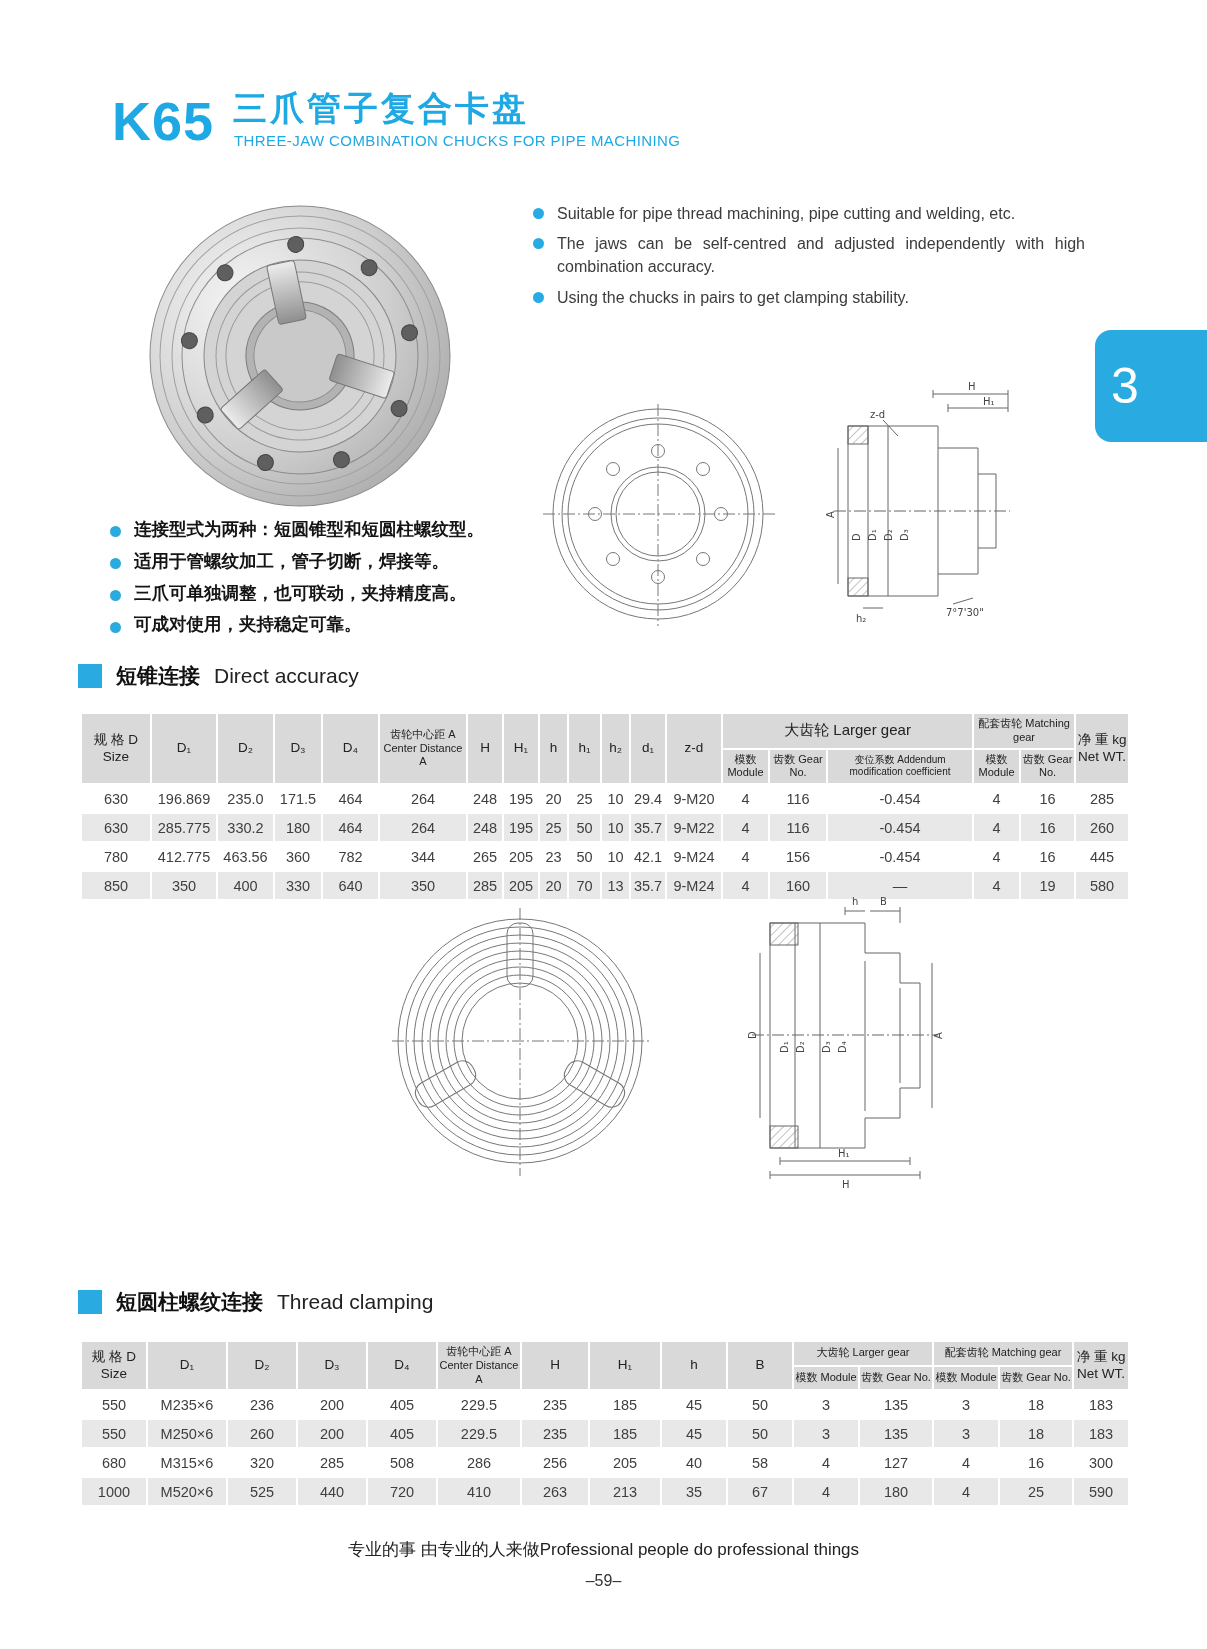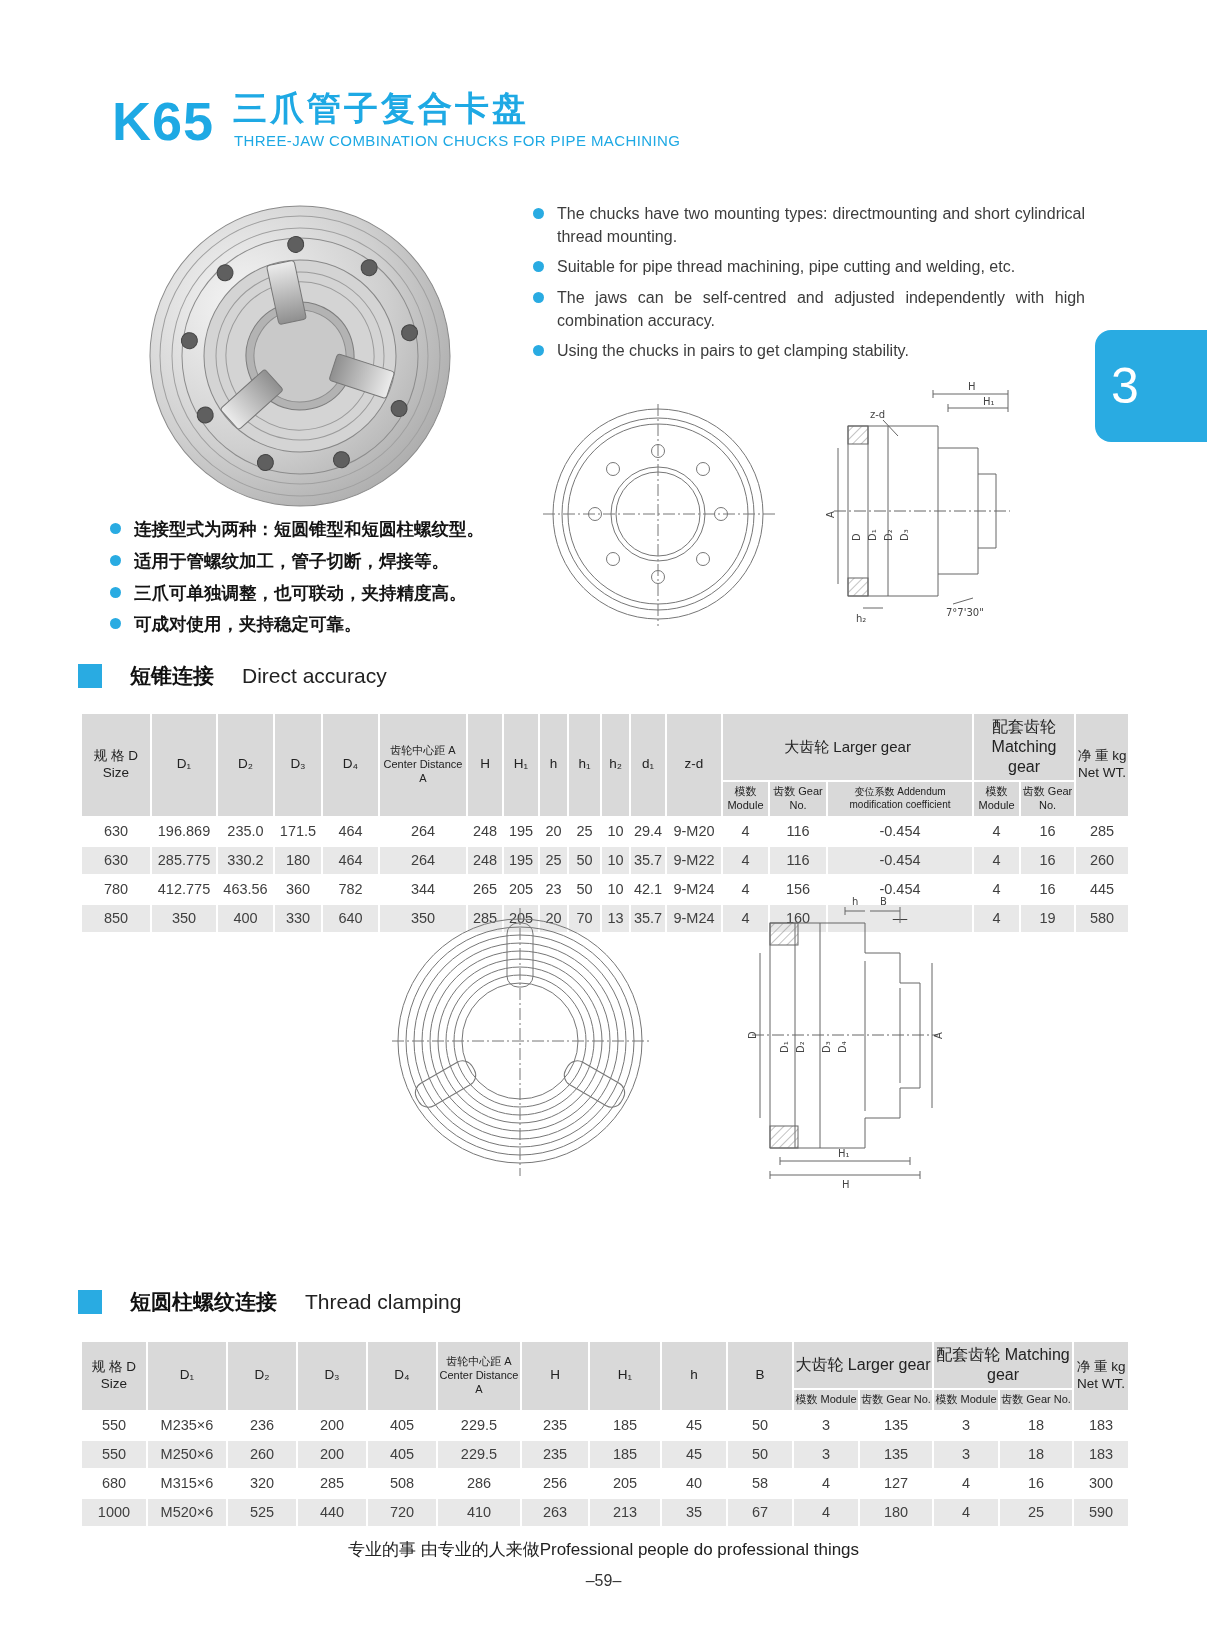--- a/index.html
+++ b/index.html
@@ -22,41 +22,41 @@
   .drawB{position:absolute;left:390px;top:883px;}
   svg text{font-size:10px;fill:#444;font-family:"DejaVu Sans",sans-serif;}
 
   
   ul.blist{margin:0;padding:0;list-style:none;position:absolute;}
   ul.blist li{display:flex;gap:13px;}
   .dot{flex:0 0 auto;width:11px;height:11px;border-radius:50%;background:#29abe2;margin-top:6px;}
   .feat-en{left:533px;top:202px;width:552px;}
   .feat-en li{margin-bottom:7px;font-size:16px;line-height:1.45;color:#3c3c3c;text-align:justify;}
   .feat-zh{left:110px;top:518px;width:490px;}
-  .feat-zh li{margin-bottom:9px;font-size:17.5px;font-weight:700;color:#141414;line-height:1.3;}
+  .feat-zh li{margin-bottom:9px;font-size:17.5px;font-weight:700;color:#141414;line-height:1.3;align-items:center;}
   .feat-zh .dot{margin-top:5px;}
 
   
-  .sec{position:absolute;display:flex;align-items:center;gap:28px;text-align:center;}
+  .sec{position:absolute;display:flex;align-items:center;gap:14px;text-align:center;}
   .sec .sq{width:24px;height:24px;background:#29abe2;}
   .sec-zh{font-size:21px;font-weight:700;color:#111;}
   .sec-en{font-size:21px;color:#222;}
   .sec1{left:78px;top:662px;}
   .sec2{left:78px;top:1288px;}
 
   
   .tbl{position:absolute;left:80px;border-collapse:collapse;table-layout:fixed;}
   .t1{top:712px;width:1048px;}
   .t2{top:1340px;width:1048px;}
   .tbl th{background:#d9d9d9;border:2px solid #fff;font-weight:400;color:#222;
           white-space:pre-line;padding:3px 1px;font-size:13.5px;line-height:1.25;text-align:center;}
   .tbl th.sub{font-size:11px;}
   .tbl th.tiny{font-size:10px;}
   .tbl th.big{font-size:15px;}
-  .tbl th.med{font-size:16px;}
+  .tbl th.med{font-size:11px;}
   .tbl td{border:2px solid #fff;text-align:center;font-size:14.5px;color:#3f3f3f;height:27px;padding:0 1px;background:#fff;}
   .tbl tbody tr.alt td{background:#e8e8e8;}
   .tbl{border-bottom:1px solid #cfcfcf;}
 
   
   .footer{position:absolute;top:1538px;left:0;width:100%;text-align:center;font-size:17px;color:#222;}
   .footer .fs-en{}
   .pageno{position:absolute;top:1572px;left:0;width:100%;text-align:center;font-size:16px;color:#333;}
 </style>
 </head>
@@ -107,24 +107,20 @@
       <circle cx="182" cy="160" r="46" fill="#c9c9c9" stroke="#8e8e8e"></circle>
       <g fill="url(#jawg)" stroke="#777">
         <rect x="168" y="65" width="28" height="60" rx="3"></rect>
         <rect x="168" y="65" width="28" height="60" rx="3" transform="rotate(120 182 160)"></rect>
         <rect x="168" y="65" width="28" height="60" rx="3" transform="rotate(240 182 160)"></rect>
       </g>
     </g>
   </svg>
 
   <ul class="blist feat-en">
-    <li>
-        <span class="dot"></span>
-        <span>The chucks have two mounting types: directmounting and short cylindrical thread mounting.</span>
-      </li>
     <li>
         <span class="dot"></span>
         <span>Suitable for pipe thread machining, pipe cutting and welding, etc.</span>
       </li>
     <li>
         <span class="dot"></span>
         <span>The jaws can be self-centred and adjusted independently with high combination accuracy.</span>
       </li>
     <li>
         <span class="dot"></span>

